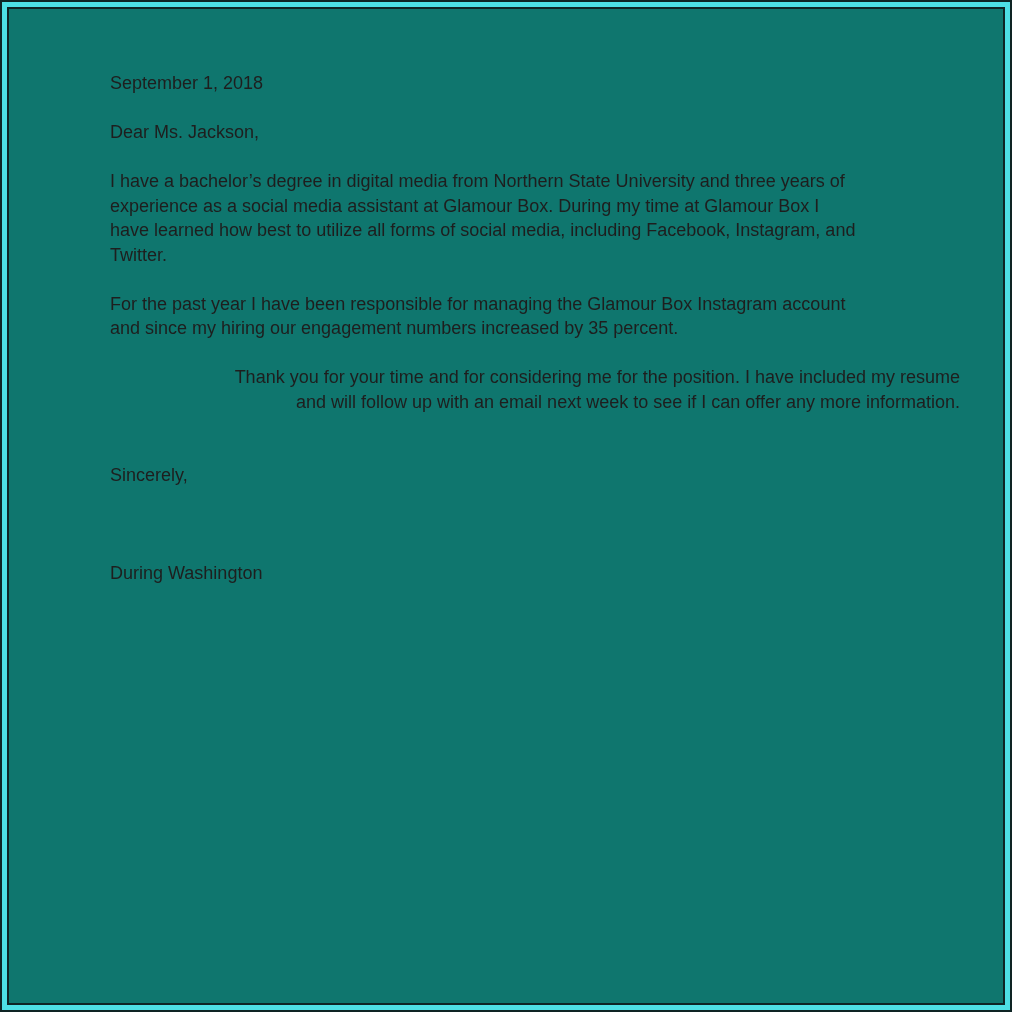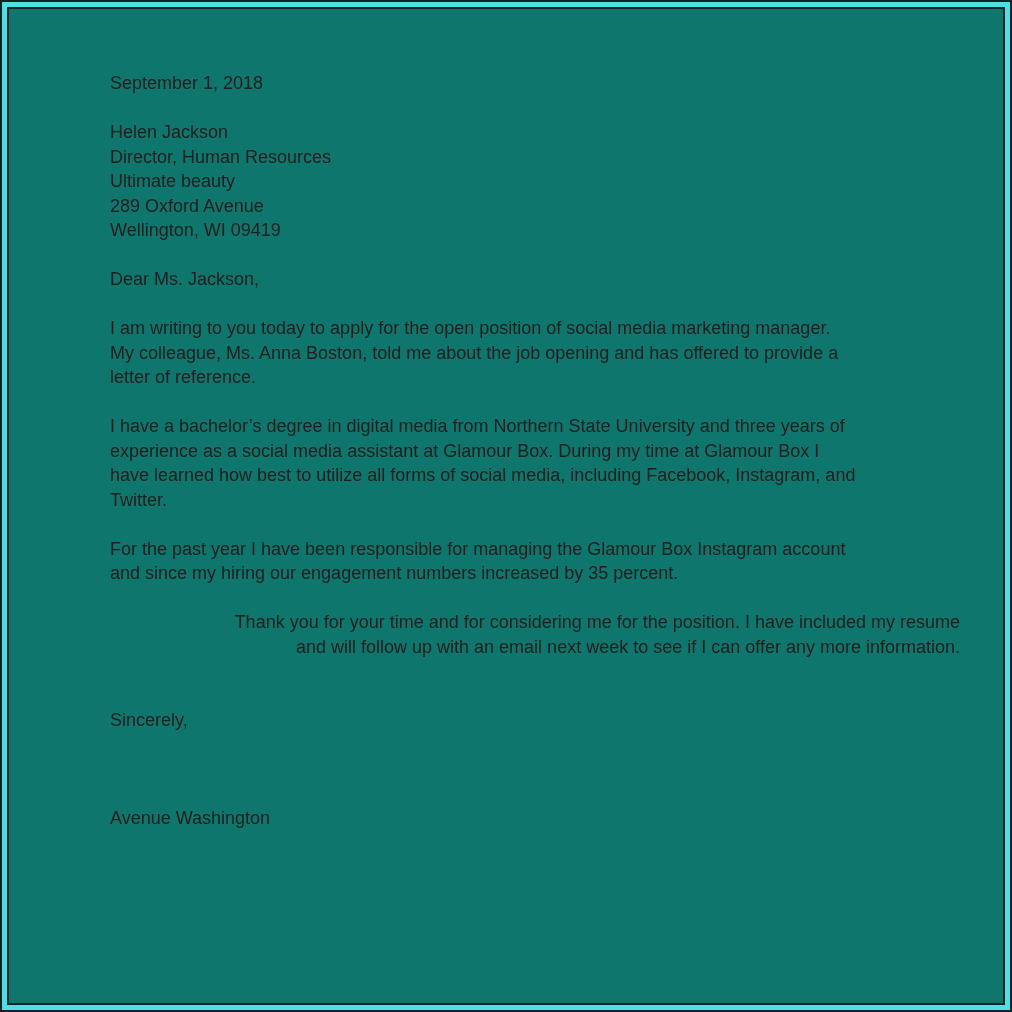--- a/index.html
+++ b/index.html
@@ -54,45 +54,35 @@
 </style>
 </head>
 <body>
 
 <div class="frame">
   <div class="page">
     <div class="letter">
 
       <p>September 1, 2018</p>
 
-      <div class="address">
-        <div>Helen Jackson</div>
-        <div>Director, Human Resources</div>
-        <div>Ultimate beauty</div>
-        <div>289 Oxford Avenue</div>
-        <div>Wellington, WI 09419</div>
-      </div>
 
       <p>Dear Ms. Jackson,</p>
 
-      <p>I am writing to you today to apply for the open position of social media marketing manager.
-My colleague, Ms. Anna Boston, told me about the job opening and has offered to provide a
-letter of reference.</p>
 
       <p>I have a bachelor’s degree in digital media from Northern State University and three years of
 experience as a social media assistant at Glamour Box. During my time at Glamour Box I
 have learned how best to utilize all forms of social media, including Facebook, Instagram, and
 Twitter.</p>
 
       <p>For the past year I have been responsible for managing the Glamour Box Instagram account
 and since my hiring our engagement numbers increased by 35 percent.</p>
 
 
       <p class="last-body">Thank you for your time and for considering me for the position. I have included my resume
 and will follow up with an email next week to see if I can offer any more information.</p>
 
       <p class="closing">Sincerely,</p>
 
-      <p class="signature">Avenue Washington</p>
+      <p class="signature">During Washington</p>
 
     </div>
   </div>
 </div>
 
 </body></html>

